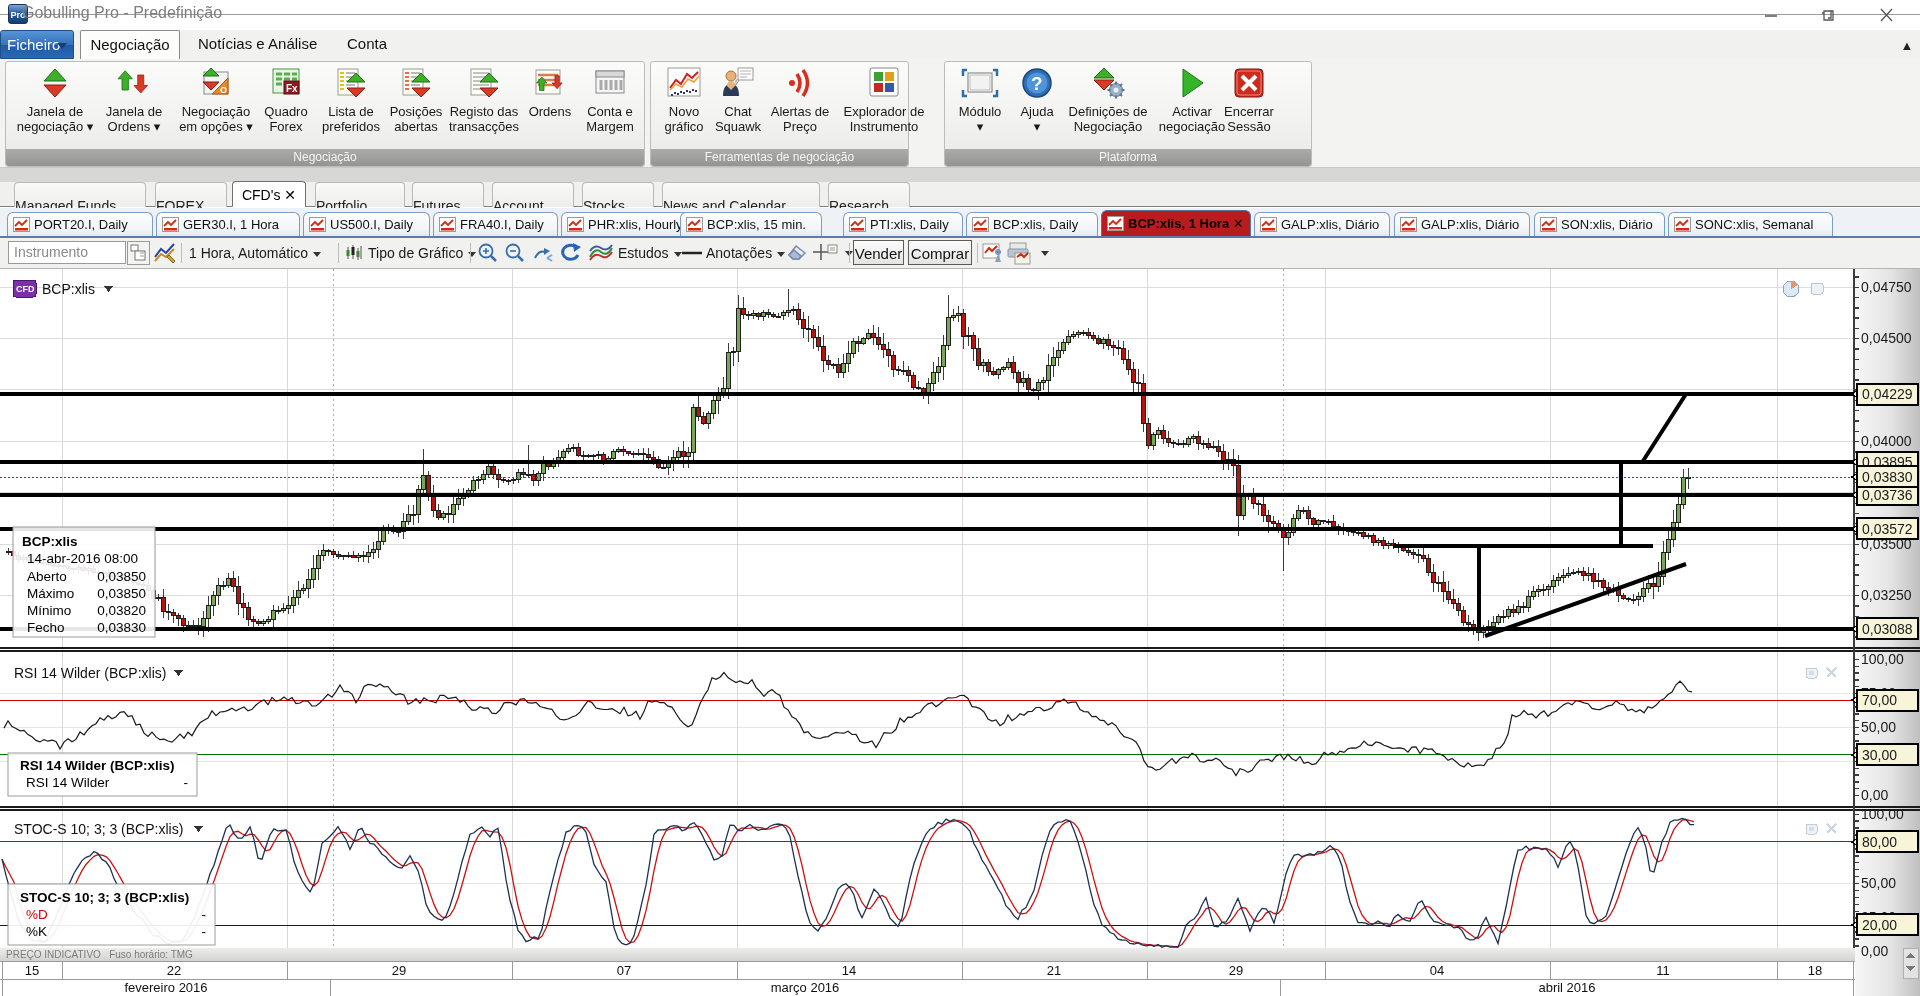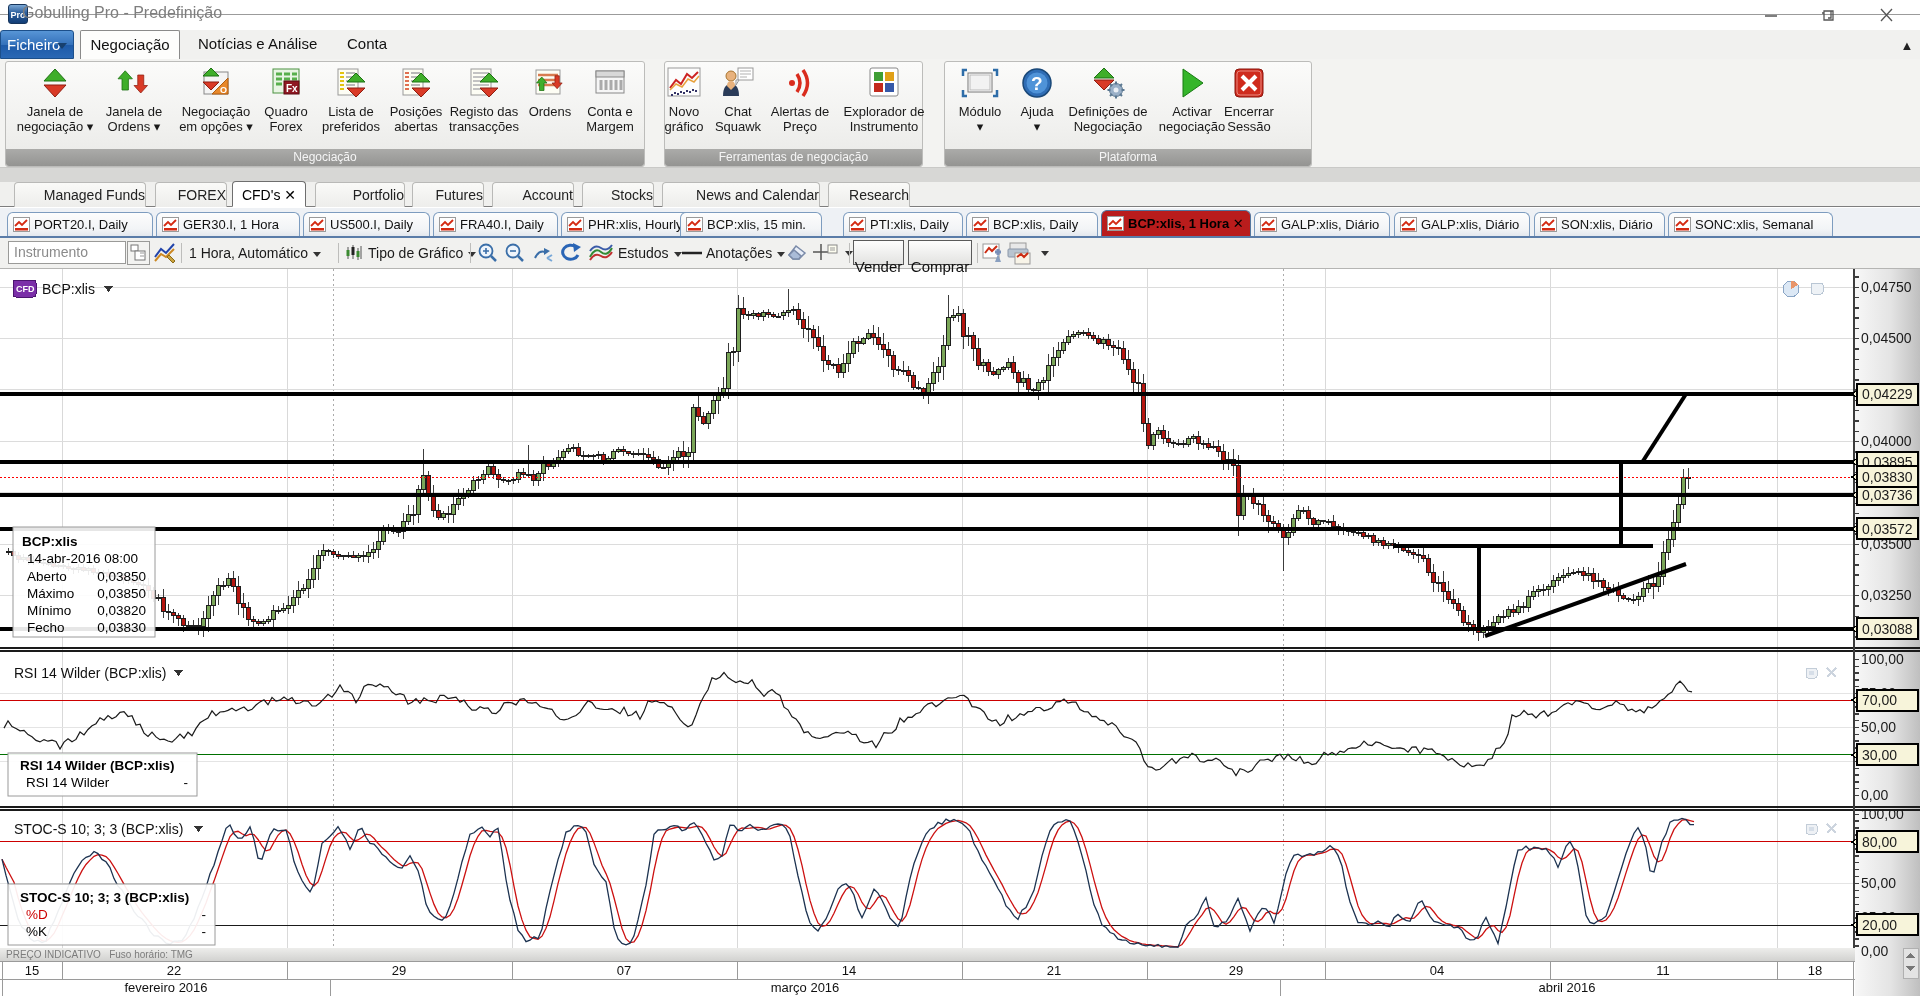--- a/index.html
+++ b/index.html
@@ -14,30 +14,30 @@
 .menuitem{position:absolute;top:35px;font-size:15px;color:#111}
 #ribchevron{position:absolute;left:1896px;top:38px;width:22px;height:18px;color:#222;font-weight:bold;font-size:13px;text-align:center}
 #ribbon{position:absolute;left:0;top:59px;width:1920px;height:109px;background:#f3f3f1;border-bottom:1px solid #c9c9c7}
 .rgroup{position:absolute;top:61px;height:106px;background:linear-gradient(180deg,#fbfbfa 0%,#f1f1ef 60%,#e9e9e7 100%);border:1px solid #bcbcba;border-radius:3px}
 .rglabel{position:absolute;left:0;right:0;bottom:0;height:17px;background:linear-gradient(180deg,#ababa9 0%,#949492 100%);border-radius:0 0 3px 3px;color:#f5f5f5;font-size:12px;text-align:center;line-height:17px}
 .rbtn{position:absolute;top:65px;text-align:center;font-size:13px;color:#1a1a1a;line-height:15px}
 .rbtn svg{display:block;margin:1px auto 4px auto}
 .rbtn .cap{display:block}
 #strip{position:absolute;left:0;top:168px;width:1920px;height:14px;background:#d7d7d5}
 #wstabs{position:absolute;left:0;top:182px;width:1920px;height:25px;background:#f0f0ee;border-bottom:1px solid #7e7e7e}
-.wstab{position:absolute;top:182px;height:25px;font-size:14px;color:#222;text-align:right;padding-top:4px;border-left:1px solid #b9b9b7;border-right:1px solid #b9b9b7;border-top:1px solid #b9b9b7;border-radius:4px 4px 0 0;background:linear-gradient(180deg,#fafaf8,#ededeb)}
+.wstab{position:absolute;top:182px;height:25px;font-size:14px;color:#222;text-align:left;padding-top:15px;border-left:1px solid #b9b9b7;border-right:1px solid #b9b9b7;border-top:1px solid #b9b9b7;border-radius:4px 4px 0 0;background:linear-gradient(180deg,#fafaf8,#ededeb)}
 #wstab-active{position:absolute;top:181px;height:26px;background:#ffffff;border:1px solid #6e6e6e;border-bottom:1px solid #fff;border-radius:4px 4px 0 0;font-size:14px;font-weight:normal;color:#000;text-align:center;padding-top:5px;z-index:3}
 #charttabs{position:absolute;left:0;top:208px;width:1920px;height:30px;background:#eef1f5;border-bottom:2px solid #5a7ca8}
 .ctab{position:absolute;top:212px;height:24px;background:linear-gradient(180deg,#fdfdfd 0%,#f2f4f6 70%,#e4e8ee 100%);border:1px solid #7d9cbf;border-bottom:none;border-radius:6px 6px 0 0;font-size:13px;color:#111;padding:4px 8px 0 26px;white-space:nowrap}
 #ctab-active{position:absolute;top:210px;height:26px;background:#b91c1c;border:1px solid #54779e;border-bottom:none;border-radius:6px 6px 0 0;font-size:13px;font-weight:bold;color:#000;padding:5px 12px 0 26px;white-space:nowrap;z-index:3}
 .ctab .cticon,#ctab-active .cticon{position:absolute;left:5px;top:4px}
 #ctab-active .cticon{top:5px}
 #toolbar{position:absolute;left:0;top:238px;width:1920px;height:31px;background:#f1f1ef;border-bottom:1px solid #b5b5b3}
 .tsep{position:absolute;top:243px;width:1px;height:20px;background:#bdbdbb}
-.tbtn3d{position:absolute;top:240px;height:25px;background:linear-gradient(180deg,#fdfdfd,#e3e3e1);border:1px solid #5a5a5a;font-size:15px;color:#111;text-align:center;padding-top:17px}
+.tbtn3d{position:absolute;top:240px;height:25px;background:linear-gradient(180deg,#fdfdfd,#e3e3e1);border:1px solid #5a5a5a;font-size:15px;color:#111;text-align:center;padding-top:4px}
 .tdrop{position:absolute;top:245px;font-size:14px;color:#1a1a1a;white-space:nowrap}
 .darr{display:inline-block;width:0;height:0;border-left:4px solid transparent;border-right:4px solid transparent;border-top:5px solid #333;margin-left:5px;vertical-align:middle}
 #instr{position:absolute;left:8px;top:241px;width:118px;height:23px;background:#fff;border:1px solid #9a9a98;font-size:14px;color:#8a8a8a;padding:2px 0 0 5px}
 .ticn{position:absolute;top:241px}
 </style></head>
 <body>
 <div id="titlebar">
  <div class="ticon">Pro</div>
  <div class="ttext">Gobulling Pro - Predefinição</div>
  <svg class="winbtn" style="left:1762px" width="20" height="18">
@@ -53,21 +53,21 @@
 <div id="menurow"></div>
 <div id="ficheiro">Ficheiro<span class="arr"></span></div>
 <div id="tab-negociacao">Negociação</div>
 <div class="menuitem" style="left:198px">Notícias e Análise</div>
 <div class="menuitem" style="left:347px">Conta</div>
 <div id="ribchevron">▲</div>
 <div id="ribbon"></div>
 <div class="rgroup" style="left:5px;width:640px">
     <div class="rglabel">Negociação</div>
   </div>
-<div class="rgroup" style="left:664px;width:259px">
+<div class="rgroup" style="left:650px;width:259px">
     <div class="rglabel">Ferramentas de negociação</div>
   </div>
 <div class="rgroup" style="left:944px;width:368px">
     <div class="rglabel">Plataforma</div>
   </div>
 
 <div class="rbtn" style="left:12px;width:86px">
 <svg width="34" height="34" viewBox="0 0 34 34">
       <path d="M17 3 L28 15 H6 z" fill="#3fae2a" stroke="#1d7212"></path>
       <path d="M17 31 L6 19 H28 z" fill="#d93a26" stroke="#8f1d10"></path>

